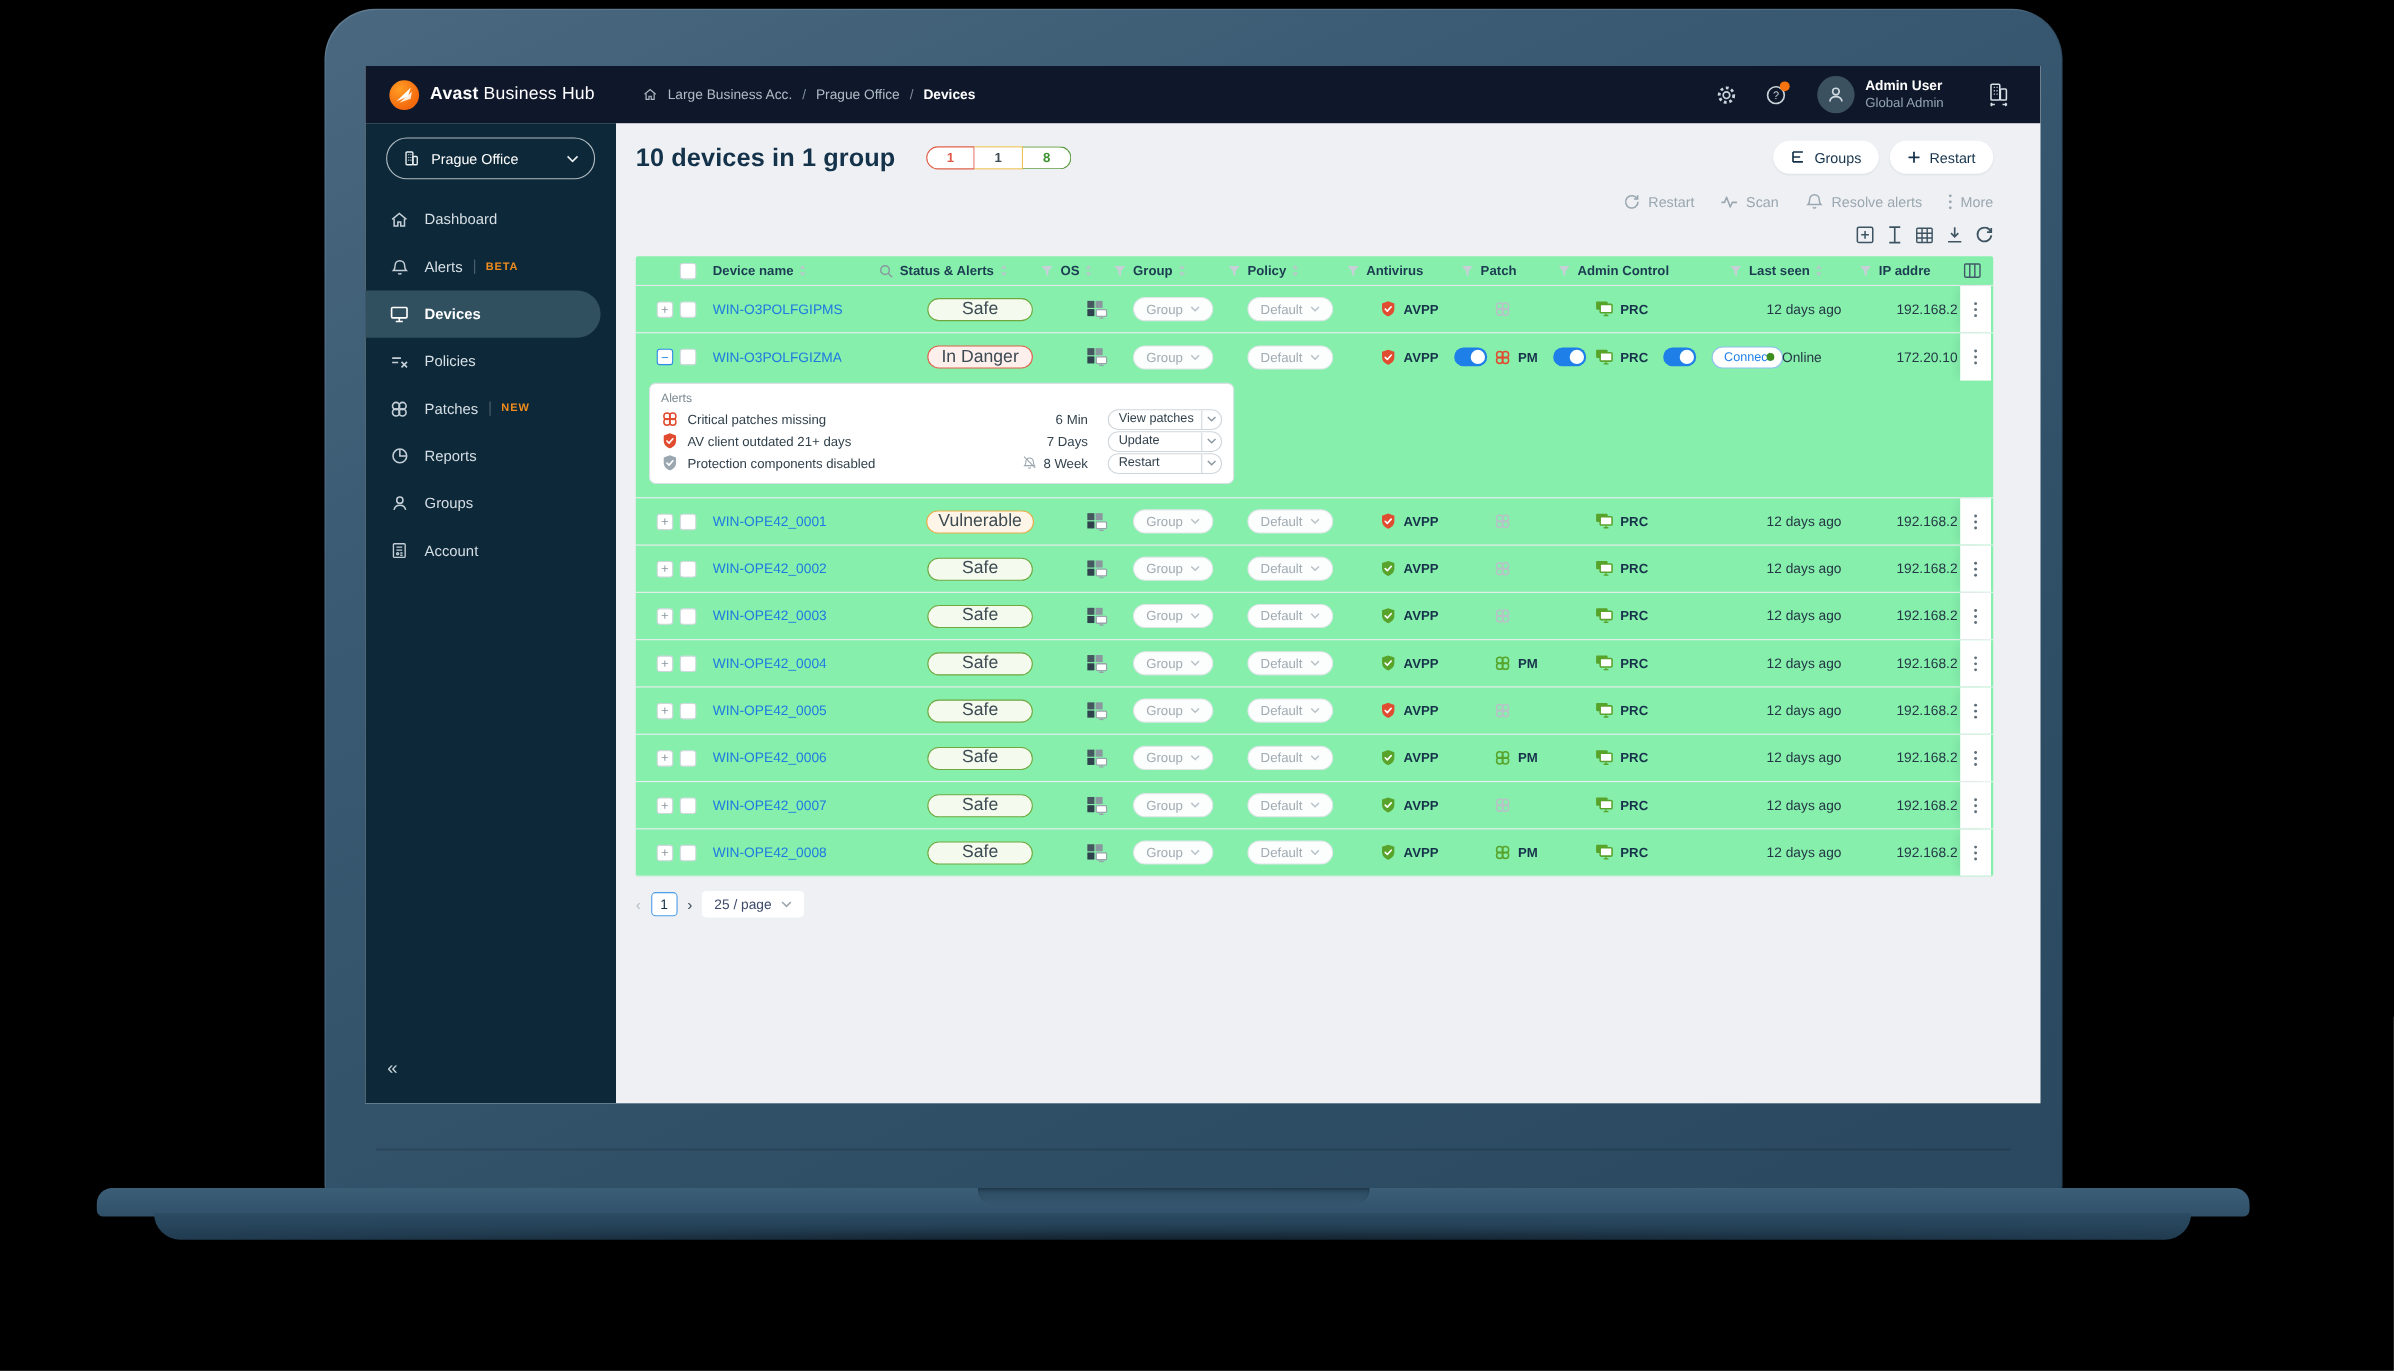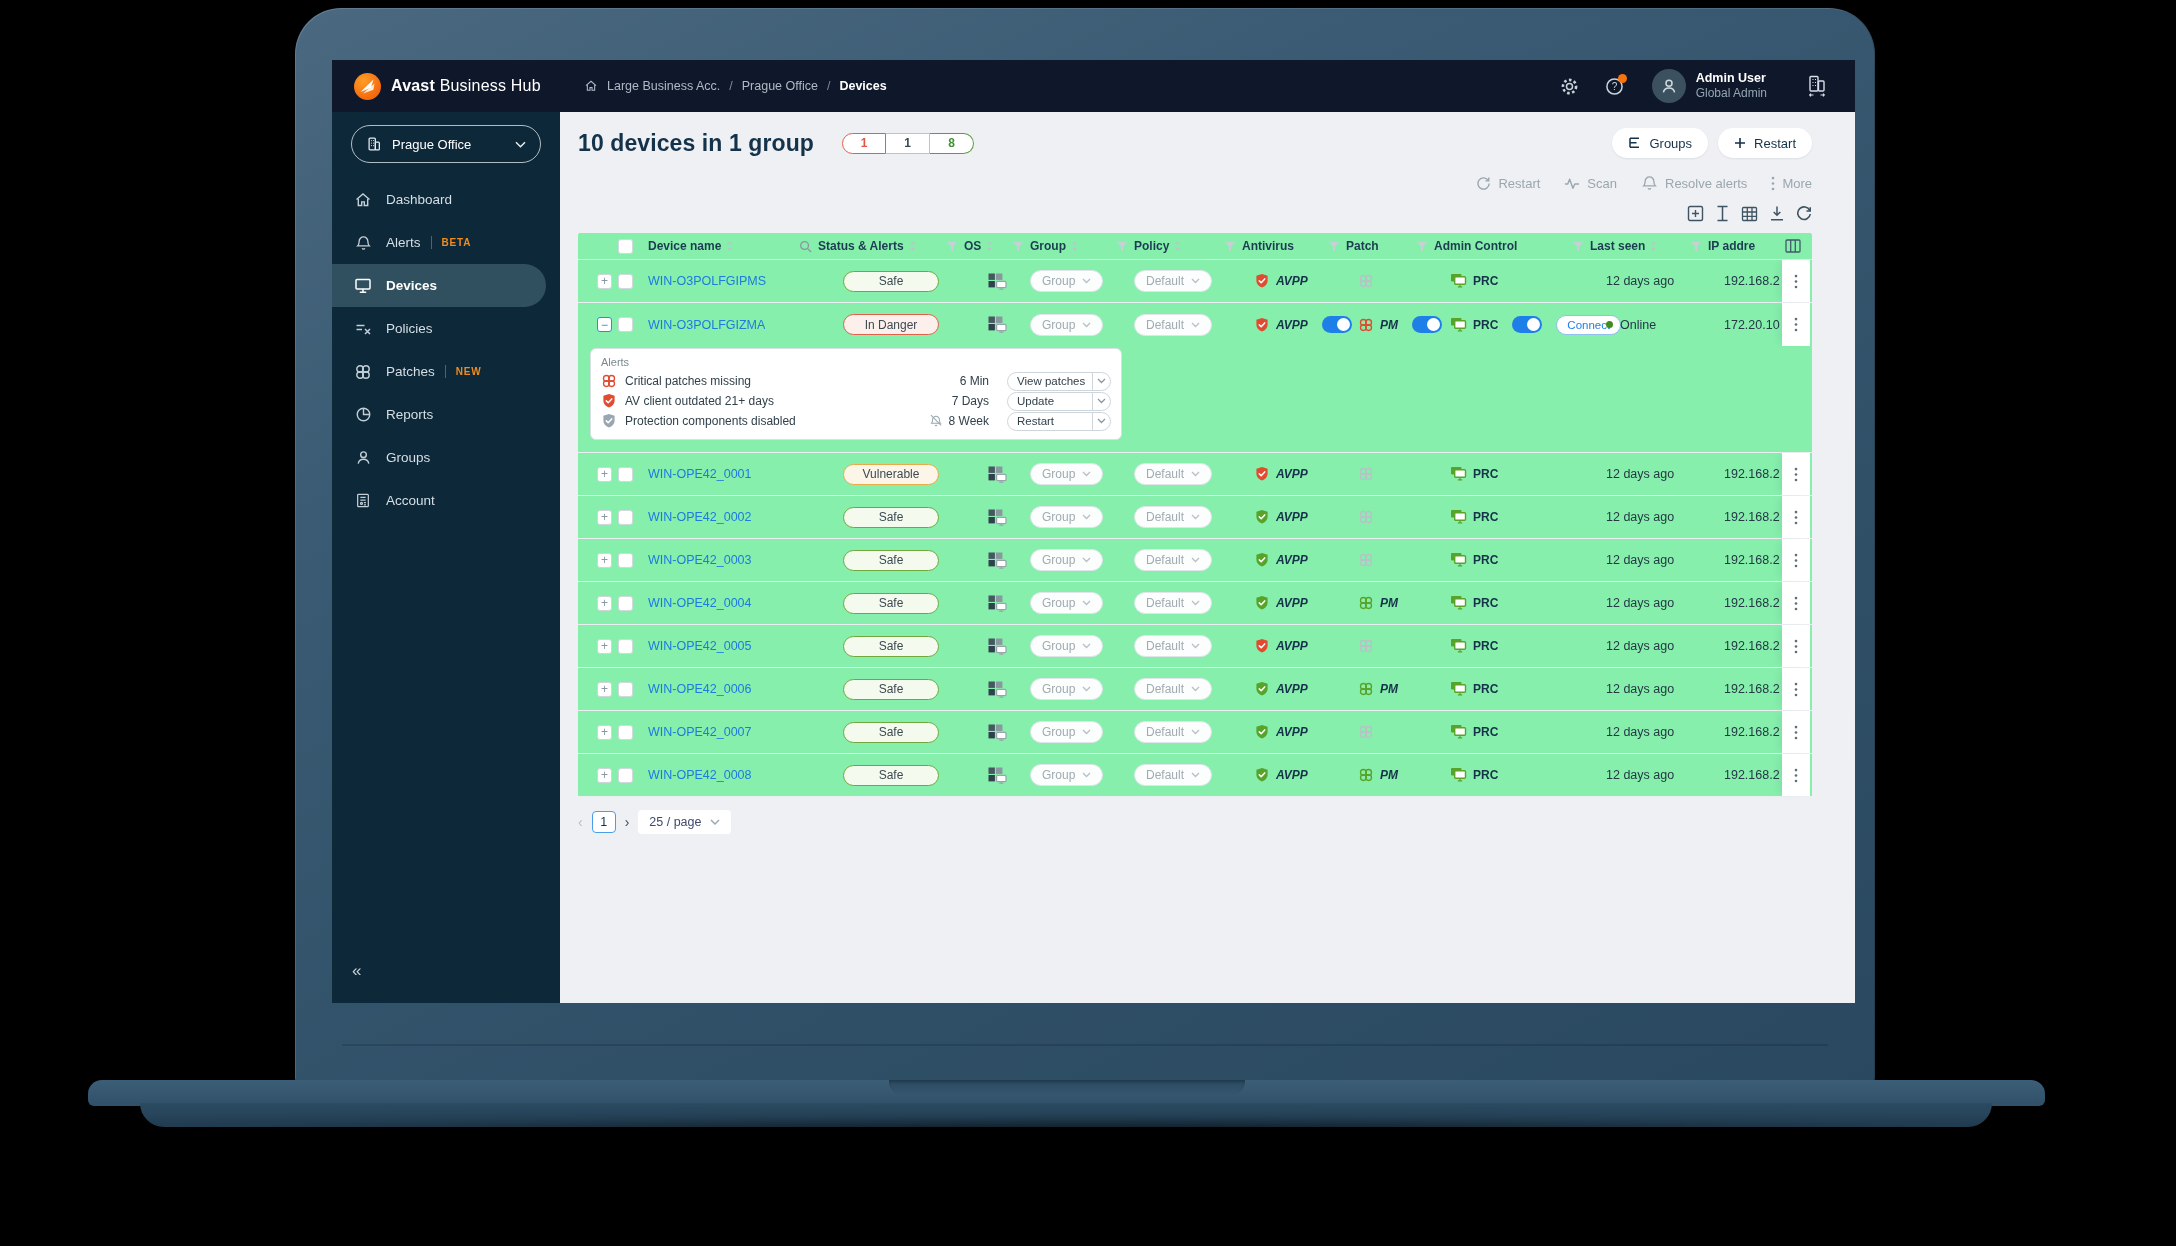--- a/index.html
+++ b/index.html
@@ -89,36 +89,36 @@
   .trow { height:43px; border-bottom:1px solid #eceff2; font-size:12.5px; color:#243845; }
   .trow.no-border { border-bottom:none; }
   .cell { display:flex; align-items:center; min-width:0; }
   .c-expander { justify-content:flex-end; padding-right:6px; }
   .expander { width:15px; height:15px; border:1px solid #cfd6db; border-radius:3px; color:#8a97a0;
     font-size:12px; line-height:12px; display:flex; align-items:center; justify-content:center; cursor:pointer; background:#fff; }
   .expander.minus { border-color:#2e8ae6; color:#2e8ae6; }
   .checkbox { width:15px; height:15px; border:1px solid #d2d9de; border-radius:3px; background:#fff; cursor:pointer; }
   .dev-link { color:#1f7ae0; cursor:pointer; white-space:nowrap; overflow:hidden; }
   .status-pill { min-width:96px; height:21px; border-radius:11px; border:1px solid; display:flex; align-items:center;
-    justify-content:center; font-size:12px; color:#3c4a52; padding:0 10px; margin:0 auto; }
+    justify-content:center; font-size:16px; color:#3c4a52; padding:0 10px; margin:0 auto; }
   .status-pill.safe { border-color:#70a83f; background:#f4faee; }
   .status-pill.danger { border-color:#df604b; background:#fdefec; }
   .status-pill.warning { border-color:#e9ab49; background:#fdf6e8; }
   .gp-pill { height:22px; border:1px solid #dfe5e9; background:#fcfdfd; border-radius:12px; color:#a0abb2;
     font-size:12px; display:flex; align-items:center; gap:7px; padding:0 11px; cursor:default; }
   .bold-lbl { font-weight:bold; color:#16324a; font-size:12px; }
   .toggle { width:30px; height:17px; border-radius:9px; background:#1f7fe8; position:relative; margin-left:8px; cursor:pointer; flex:0 0 auto; }
   .toggle::after { content:""; position:absolute; right:2px; top:2px; width:13px; height:13px; border-radius:50%; background:#fff; }
   .connect-btn { height:20px; border:1px solid #8fc0ee; color:#1f7fe8; border-radius:11px; font-size:11.5px;
     padding:0 10px; display:flex; align-items:center; margin-left:8px; cursor:pointer; background:#fff; flex:0 0 auto; }
   .online-dot { width:7px; height:7px; border-radius:50%; background:#3f8d1f; margin-right:7px; flex:0 0 auto; }
   .ip-cell { overflow:hidden; white-space:nowrap; }
   .kebab-cell { background:#fff; height:100%; justify-content:center; box-shadow:-6px 0 7px -3px rgba(20,40,60,.07); cursor:pointer; }
   .c-pad16 { padding-left:16px; }
-  .c-pad12 { padding-left:12px;font-style:italic; }
+  .c-pad12 { padding-left:12px; }
 
   
   .expand-zone { border-bottom:1px solid #eceff2; padding:2px 0 12px 12px; }
   .alerts-panel { width:532px; border:1px solid #d9e0e5; border-radius:6px; background:#fff; padding:7px 10px 8px 10px; }
   .ap-title { font-size:11px; color:#7b8890; margin-bottom:3px; }
   .ap-row { display:flex; align-items:center; height:20px; font-size:12px; color:#31414c; gap:8px; }
   .ap-time { margin-left:auto; color:#31414c; display:flex; align-items:center; gap:6px; }
   .ap-btn { width:104px; height:19px; border:1px solid #cfd6db; border-radius:10px; margin-left:10px;
     display:flex; align-items:center; font-size:11.5px; color:#31414c; cursor:pointer; background:#fff; overflow:hidden; }
   .ap-btn .lbl { flex:1; padding-left:9px; white-space:nowrap; }

